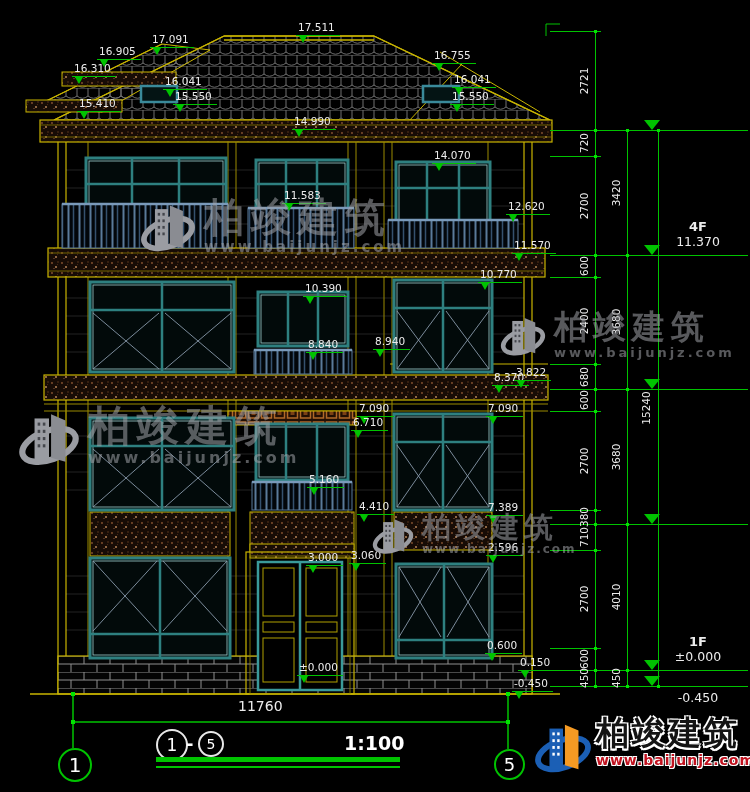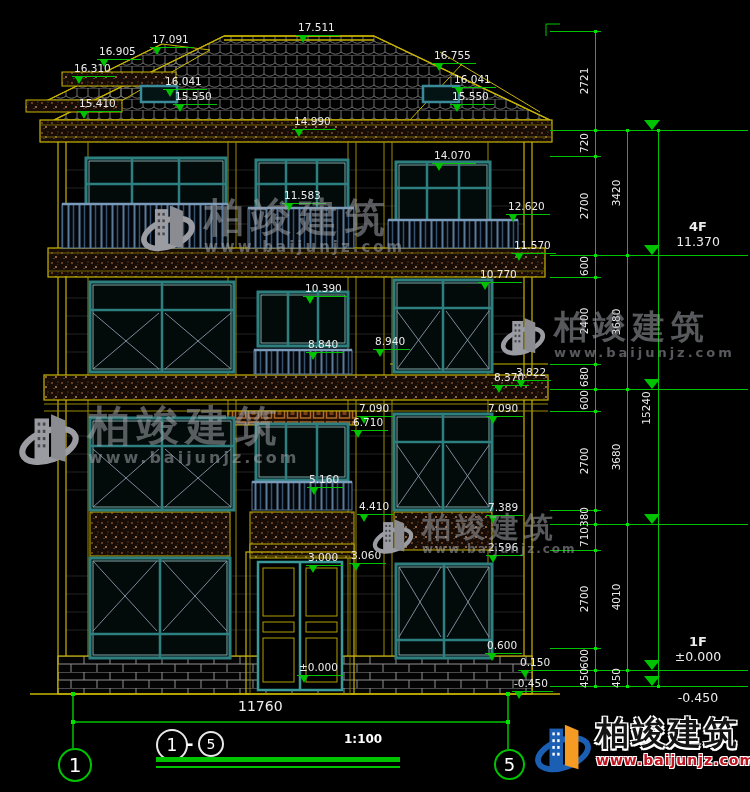--- a/index.html
+++ b/index.html
@@ -38,21 +38,21 @@
   #brand .burl{font-size:14px;font-weight:bold;letter-spacing:1px;color:#c1121f;white-space:nowrap;
      text-shadow:-1px -1px 0 #fff,1px -1px 0 #fff,-1px 1px 0 #fff,1px 1px 0 #fff;}
   
   .tcirc{position:absolute;border:2px solid #e8e8e8;border-radius:50%;color:#fff;
          display:flex;align-items:center;justify-content:center;z-index:8;}
   #tc1{left:156px;top:729px;width:28px;height:28px;font-size:17px;}
   #tc5{left:198px;top:731px;width:22px;height:22px;font-size:14px;}
   #tdash{position:absolute;left:186px;top:733px;color:#fff;font-size:18px;font-weight:bold;z-index:8;}
   #ttitle{position:absolute;left:226px;top:726px;color:#fff;font-size:27px;font-weight:bold;
           letter-spacing:2px;z-index:8;white-space:nowrap;}
-  #tscale{position:absolute;left:344px;top:732px;color:#fff;font-size:12px;font-weight:bold;z-index:8;}
+  #tscale{position:absolute;left:344px;top:732px;color:#fff;font-size:19px;font-weight:bold;z-index:8;}
   .tbar{position:absolute;background:#00c300;z-index:8;}
   
   .abub{position:absolute;border:2px solid #00c300;border-radius:50%;color:#fff;
         display:flex;align-items:center;justify-content:center;z-index:8;background:#000;}
   #ab1{left:58px;top:748px;width:30px;height:30px;font-size:20px;}
   #ab5{left:494px;top:749px;width:27px;height:27px;font-size:18px;}
   #dim-overall{position:absolute;left:238px;top:698px;color:#ececec;font-size:14px;z-index:7;}
 </style>
 </head>
 <body>

